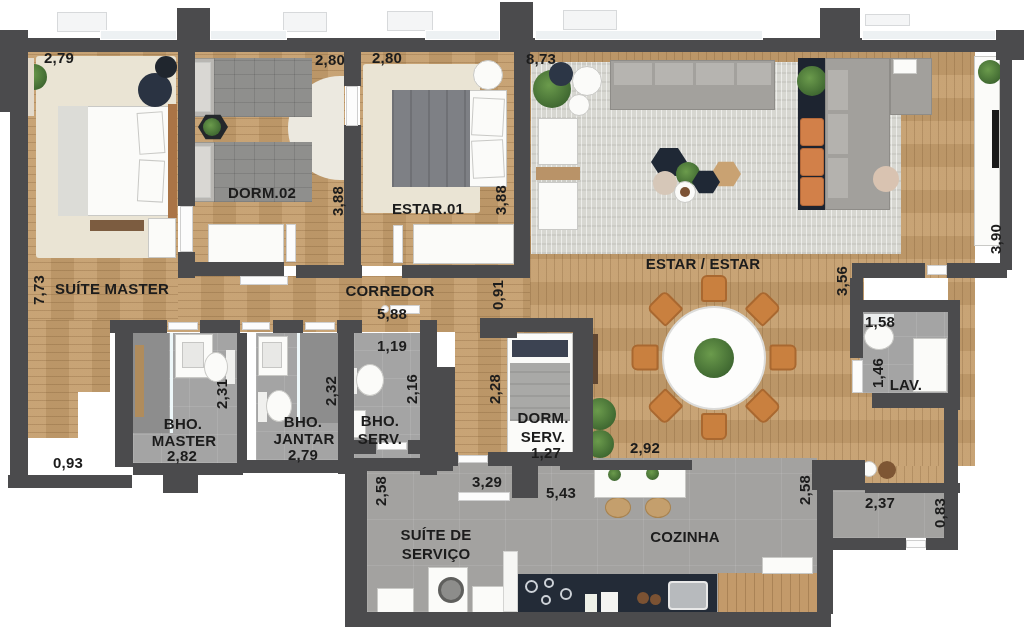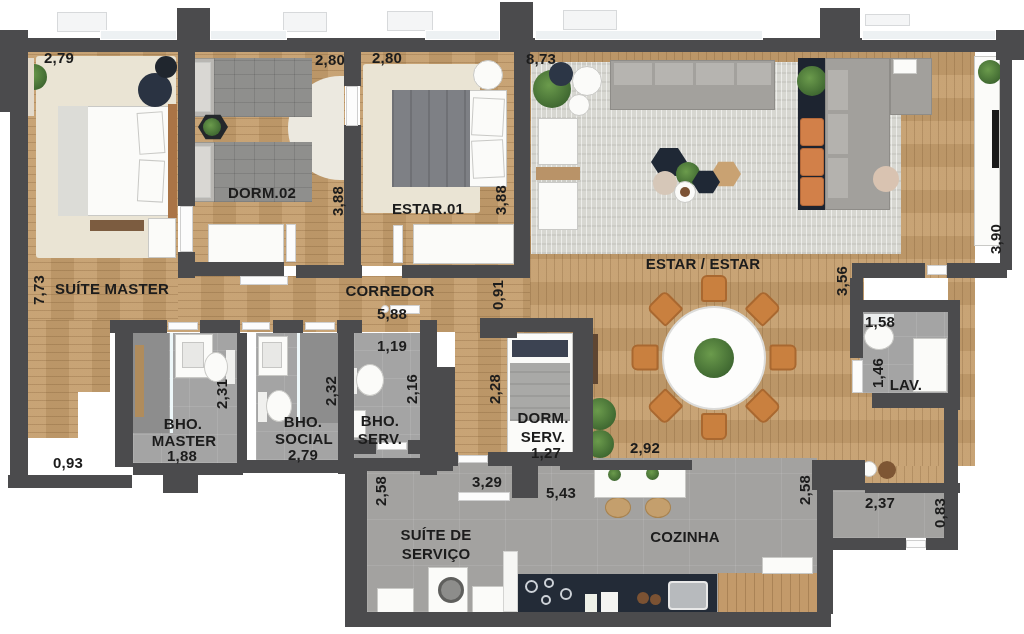--- a/index.html
+++ b/index.html
@@ -311,25 +311,25 @@
   <span class="lbl" style="left:703px;top:263px">ESTAR / ESTAR</span>
 
   <span class="lbl" style="left:390px;top:290px">CORREDOR</span>
   <span class="lbl" style="left:392px;top:313px">5,88</span>
   <span class="lbl v" style="left:497px;top:295px">0,91</span>
 
   <span class="lbl" style="left:68px;top:462px">0,93</span>
 
   <span class="lbl" style="left:183px;top:423px">BHO.</span>
   <span class="lbl" style="left:184px;top:440px">MASTER</span>
-  <span class="lbl" style="left:182px;top:455px">1,88</span>
+  <span class="lbl" style="left:182px;top:455px">2,82</span>
   <span class="lbl v" style="left:221px;top:394px">2,31</span>
 
   <span class="lbl" style="left:303px;top:421px">BHO.</span>
-  <span class="lbl" style="left:304px;top:438px">SOCIAL</span>
+  <span class="lbl" style="left:304px;top:438px">JANTAR</span>
   <span class="lbl" style="left:303px;top:454px">2,79</span>
   <span class="lbl v" style="left:330px;top:391px">2,32</span>
 
   <span class="lbl" style="left:392px;top:345px">1,19</span>
   <span class="lbl v" style="left:411px;top:389px">2,16</span>
   <span class="lbl" style="left:380px;top:420px">BHO.</span>
   <span class="lbl" style="left:380px;top:438px">SERV.</span>
 
   <span class="lbl v" style="left:494px;top:389px">2,28</span>
   <span class="lbl" style="left:543px;top:417px">DORM.</span>

